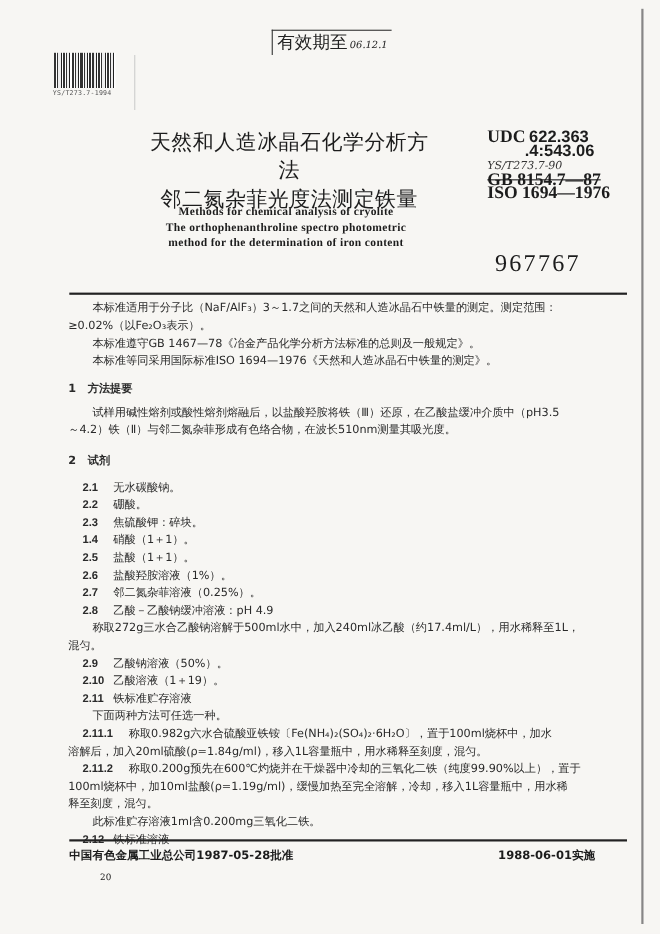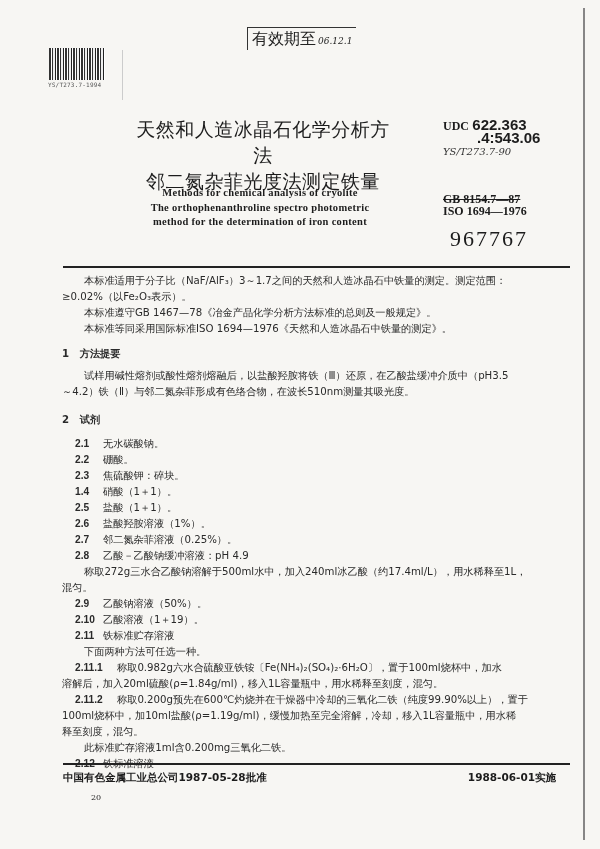--- a/index.html
+++ b/index.html
@@ -17,35 +17,35 @@
     background: repeating-linear-gradient(90deg,#333 0 2px,#fff 2px 3px,#333 3px 4px,#eee 4px 6px,#222 6px 7px,#fff 7px 8px);
   }
   .barcode-text { font-family: "DejaVu Sans Mono", monospace; font-size: 6px; color: #555; margin-top: 1px; letter-spacing: .2px; white-space: nowrap; }
   .vsep { position: absolute; left: 122px; top: 50px; width: 1px; height: 50px; background: #ccc; }
   .stamp { position: absolute; left: 247px; top: 27px; width: 108px; height: 22px; border-left: 1.5px solid #333; border-top: 1.5px solid #333; }
   .stamp-text { position: absolute; left: 4px; top: 1px; font-size: 16px; white-space: nowrap; font-family: "DejaVu Serif", serif; color: #222; }
   .stamp-date { font-size: 9px; font-style: italic; margin-left: 2px; }
   .national { position: absolute; left: 145px; top: 79px; font-size: 12.5px; letter-spacing: 2.5px; font-family: "DejaVu Sans", sans-serif; }
   .title-cn { position: absolute; left: 128px; top: 116px; width: 270px; text-align: center; font-size: 19px; line-height: 26px; font-family: "DejaVu Sans", sans-serif; letter-spacing: .5px; }
   .udc { position: absolute; left: 443px; top: 119px; font-size: 10.5px; line-height: 12px; }
-  .udc .b { font-weight: bold; font-family: "Liberation Serif", serif; font-size: 12px; }
+  .udc .b { font-weight: bold; font-family: "Liberation Serif", serif; font-size: 16px; }
   .udc .n { font-family: "Liberation Sans", sans-serif; font-size: 15px; font-weight: bold; }
   .udc .hand { font-style: italic; font-size: 10px; color: #333; display:block; margin-top:1px; }
-  .udc .strike { text-decoration: line-through; margin-top: 35px; }
+  .udc .strike { text-decoration: line-through; }
   .title-en { position: absolute; left: 130px; top: 186px; width: 260px; text-align: center; font-size: 10.5px; font-weight: bold; line-height: 14.5px; font-family: "Liberation Serif", serif; letter-spacing: .3px; }
   .docnum { position: absolute; left: 450px; top: 226px; font-size: 22px; font-family: "Liberation Serif", serif; letter-spacing: 2px; }
   .rule { position: absolute; left: 63px; width: 507px; height: 2px; background: #222; }
   .body { position: absolute; left: 62px; width: 510px; font-size: 10.2px; line-height: 16px; font-family: "DejaVu Sans", sans-serif; color: #2a2a2a; }
   .p { margin: 0; }
   .indent { text-indent: 22px; }
   .sec { font-weight: bold; margin-top: 8px; }
   .item { padding-left: 13px; }
   .num { font-weight: bold; font-family: "Liberation Sans", sans-serif; display: inline-block; min-width: 28px; }
   .footer-left { position: absolute; left: 63px; top: 771px; font-size: 10.5px; font-family: "DejaVu Sans", sans-serif; font-weight: bold; }
-  .footer-right { position: absolute; right: 28px; top: 771px; font-size: 10.5px; font-family: "DejaVu Sans", sans-serif; font-weight: bold; }
+  .footer-right { position: absolute; right: 43px; top: 771px; font-size: 10.5px; font-family: "DejaVu Sans", sans-serif; font-weight: bold; }
   .page-num { position: absolute; left: 91px; top: 793px; font-size: 8px; }
 </style>
 </head>
 <body>
 
 <div class="page">
   <div class="right-rule"></div>
 
   <div class="barcode-box">
     <div class="barcode"></div>

